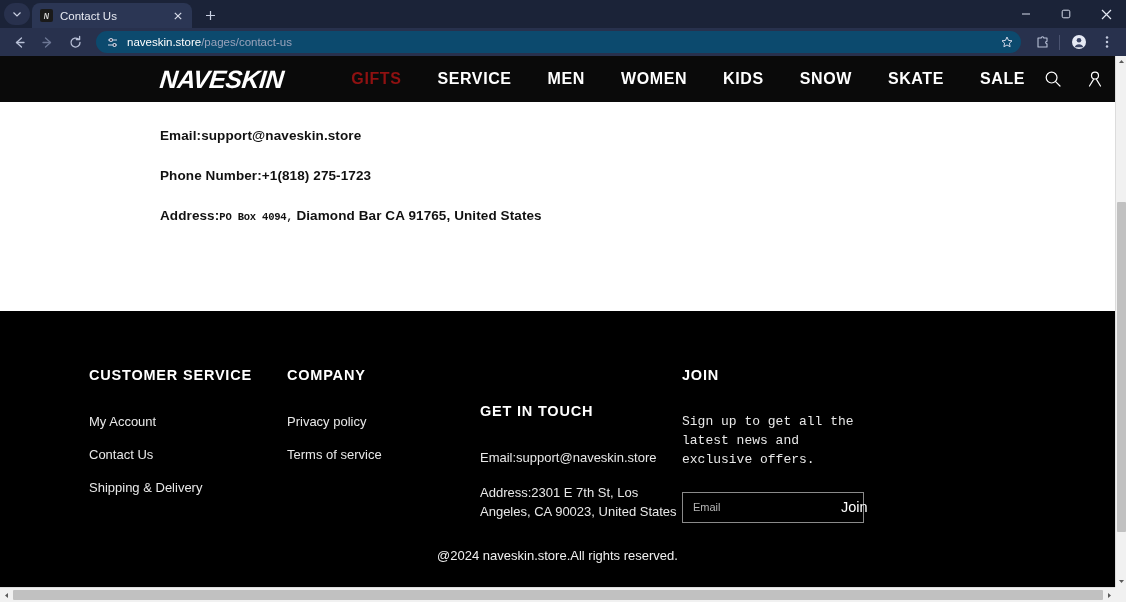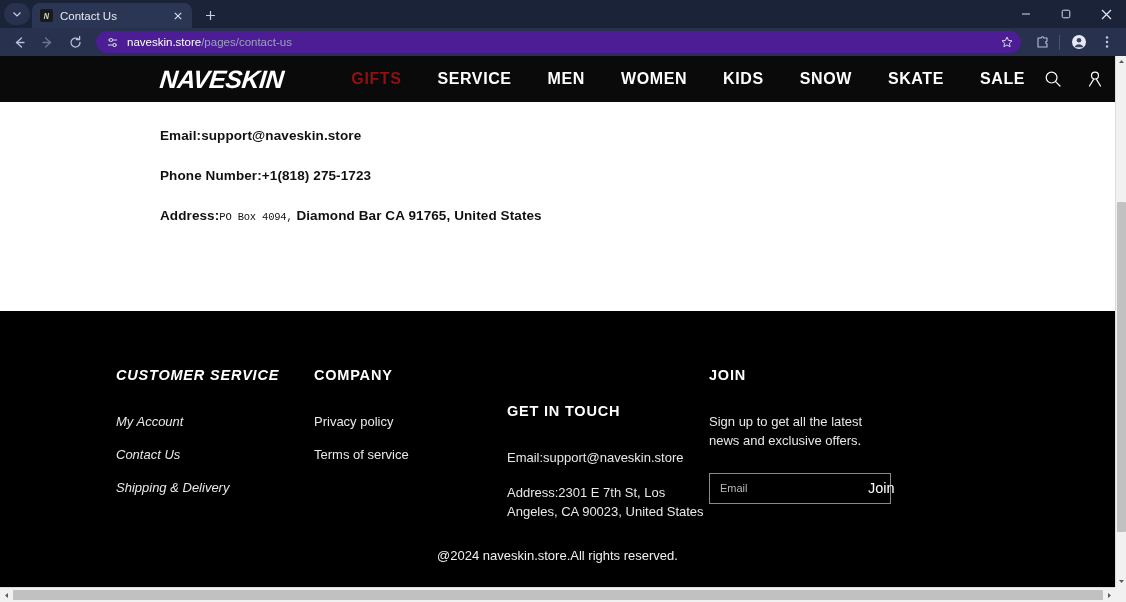--- a/index.html
+++ b/index.html
@@ -65,21 +65,21 @@
     height: 28px; background: #28314d;
     display: flex; align-items: center; padding: 0 6px;
   }
   .navbtn {
     width: 26px; height: 26px; margin-right: 2px;
     display: flex; align-items: center; justify-content: center;
     border-radius: 50%;
   }
   .omnibox {
     flex: 1 1 auto; height: 22px; margin: 0 6px;
-    background: #4c1d95; border-radius: 11px;
+    background: #0c4a6e; border-radius: 11px;
     display: flex; align-items: center; padding: 0 8px;
     position: relative;
   }
   .omni-icon { width:16px; height:16px; flex:0 0 16px; margin-right:7px;
                display:flex; align-items:center; justify-content:center; }
   .omni-url { font-size: 11.5px; color: #ffffff; white-space: nowrap; }
   .omni-url .path { color: #9aa3bb; }
   .omni-star { position:absolute; right:6px; top:3px; width:16px; height:16px;
                display:flex; align-items:center; justify-content:center; }
   .tbbtn { width: 26px; height: 26px; margin-left: 2px;
@@ -127,48 +127,48 @@
   
   .content {
     background: #ffffff; padding: 26px 0 0 160px; height: 209px;
   }
   .contact-line {
     font-size: 13.5px; font-weight: bold; color: #111111;
     margin-bottom: 25px; letter-spacing: 0.1px;
   }
   .po-small {
     font-family: "Liberation Mono", monospace;
-    font-size: 10.5px; font-weight: normal; letter-spacing: -0.2px;
+    font-size: 10.5px; font-weight: bold; letter-spacing: -0.2px;
   }
 
   
   .site-footer {
     background: #000000; color: #ffffff;
     height: 276px; position: relative;
   }
   .footer-cols {
     display: flex; padding: 56px 0 0 0;
   }
   .fcol { flex: 0 0 auto; }
-  .fcol.c1 { margin-left: 116px; width: 198px; font-style: italic; }
+  .fcol.c1 { margin-left: 89px; width: 198px; }
   .fcol.c2 { width: 193px; }
   .fcol.c3 { width: 202px; margin-top: 36px; }
   .fcol.c4 { width: 192px; }
   .fheading {
     font-size: 14.5px; font-weight: bold; letter-spacing: 0.8px;
     margin-bottom: 30px; color: #ffffff;
   }
   .flink {
     font-size: 13px; color: #e8e8e8; margin-bottom: 14px;
     text-decoration: none; display: block; line-height: 1.45;
   }
   .ftext {
     font-size: 13px; color: #e8e8e8; margin-bottom: 16px; line-height: 1.45;
   }
-  .ftext.blurb { margin-bottom: 22px; max-width: 176px; }
+  .ftext.blurb { margin-bottom: 22px; max-width: 176px; font-family: Liberation Mono, monospace; }
   .joinbox {
     width: 182px; height: 31px; border: 1px solid #8a8a8a;
     display: flex; align-items: center; background: #000000;
   }
   .joinbox input {
     flex: 1 1 auto; background: transparent; border: none; outline: none;
     color: #d4d4d4; font-size: 11px; padding: 0 0 0 10px;
     font-family: "Liberation Sans", sans-serif;
   }
   .joinbox input::placeholder { color: #b6b6b6; }

